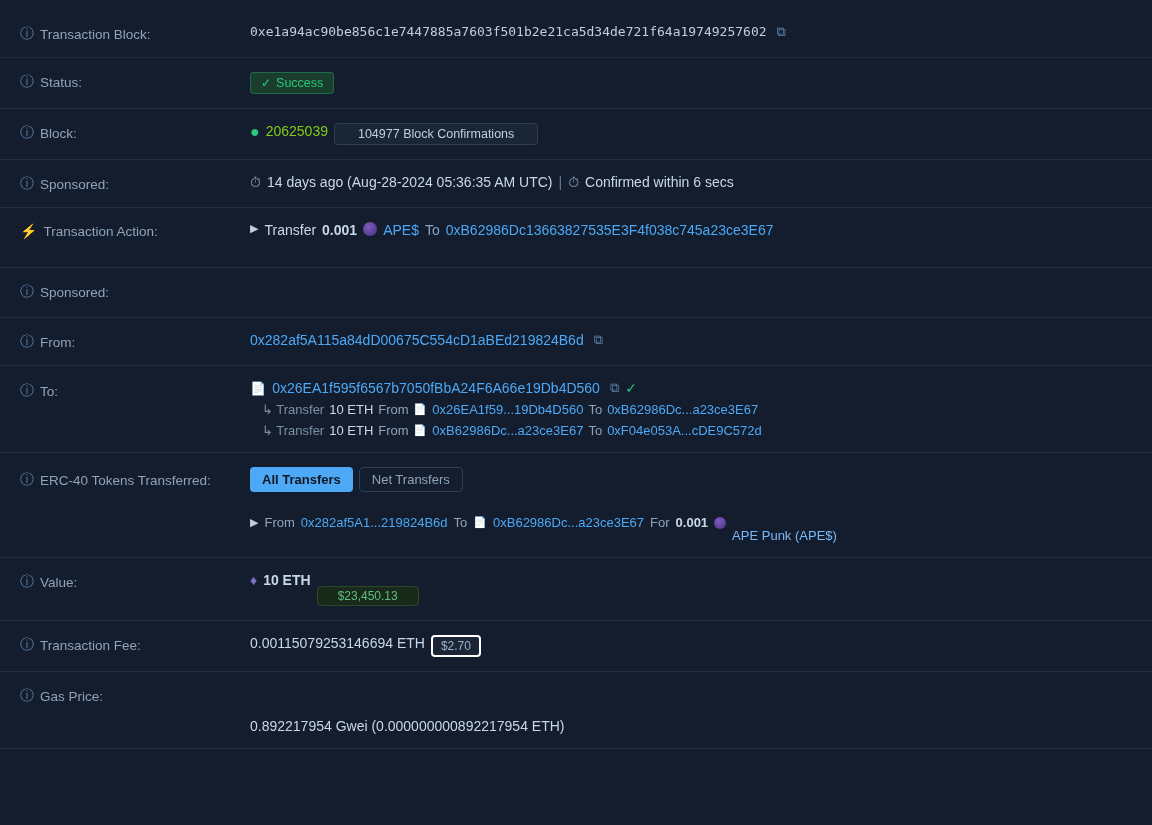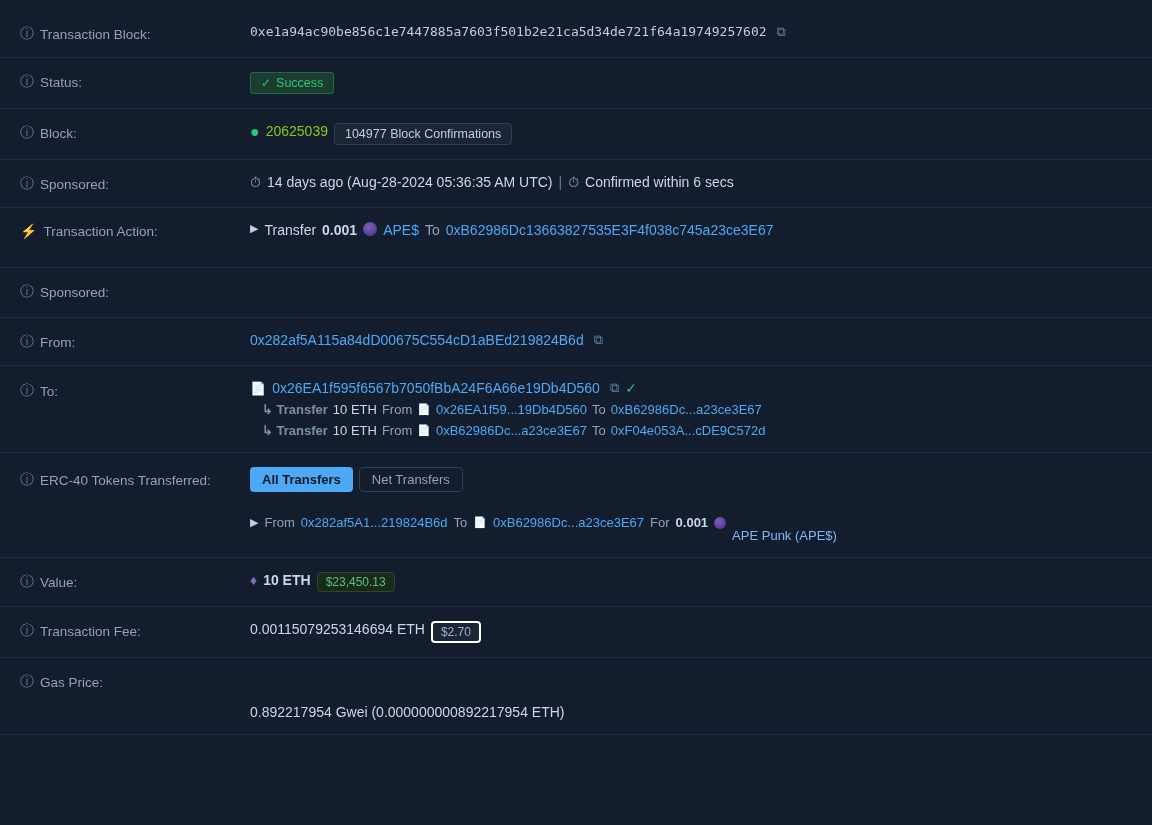--- a/index.html
+++ b/index.html
@@ -52,21 +52,21 @@
       font-size: 12.5px;
       display: inline-flex;
       align-items: center;
       gap: 5px;
     }
     .badge-confirmations {
       background-color: #1a2535;
       color: #c0cde0;
       border: 1px solid #2d3f55;
       border-radius: 4px;
-      padding: 3px 10px;
+      padding: 3px 23px;
       font-size: 12.5px;
     }
     .link-blue {
       color: #4da8f5;
       text-decoration: none;
       cursor: pointer;
     }
     .link-green {
       color: #84cc16;
       text-decoration: none;
@@ -111,21 +111,20 @@
       display: flex;
       align-items: center;
       gap: 5px;
       font-size: 13px;
       color: #8fa3bb;
       flex-wrap: wrap;
     }
     .sub-indent {
       margin-left: 12px;
       color: #7a8fa5;
-      font-weight: bold;
     }
     .to-col-inner {
       display: flex;
       flex-direction: column;
       gap: 6px;
     }
     .to-main {
       display: flex;
       align-items: center;
       gap: 6px;
@@ -174,22 +173,23 @@
       align-items: center;
       gap: 6px;
       flex-wrap: wrap;
       font-size: 13px;
     }
     .value-badge {
       background-color: #1a2a1a;
       color: #5dbf7e;
       border: 1px solid #2a4a2a;
       border-radius: 4px;
-      padding: 2px 8px;
+      padding: 2px 20px;
       font-size: 12px;
+      margin-top: 14px;
     }
     .usd-badge {
       background-color: #1c2535;
       color: #9ab2c8;
       border: 2px solid #ffffff;
       border-radius: 4px;
       padding: 2px 8px;
       font-size: 12px;
     }
     .eth-icon {

